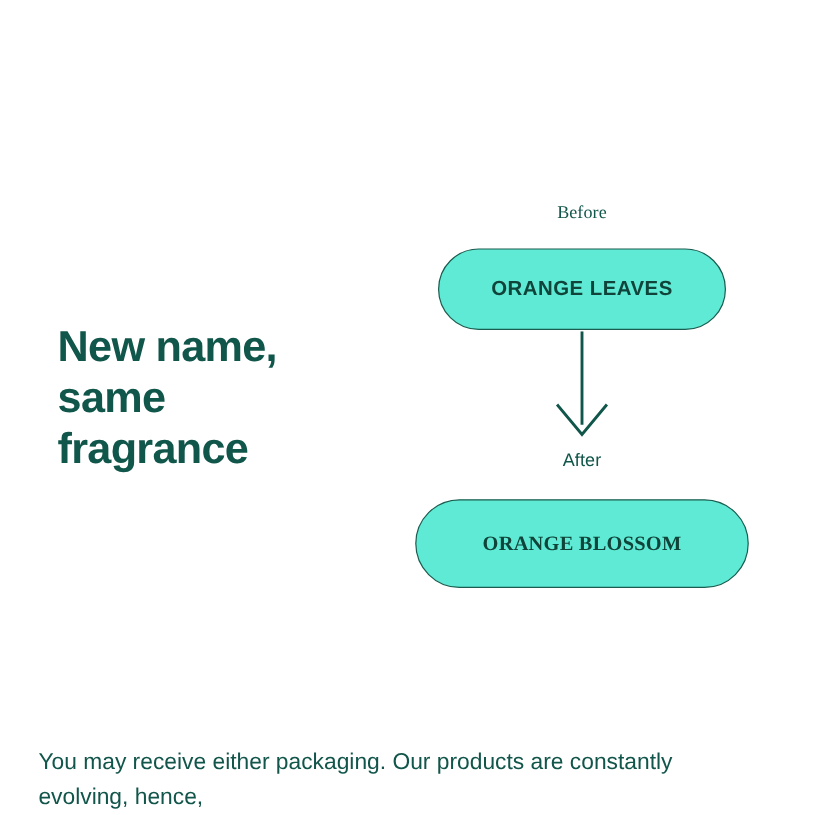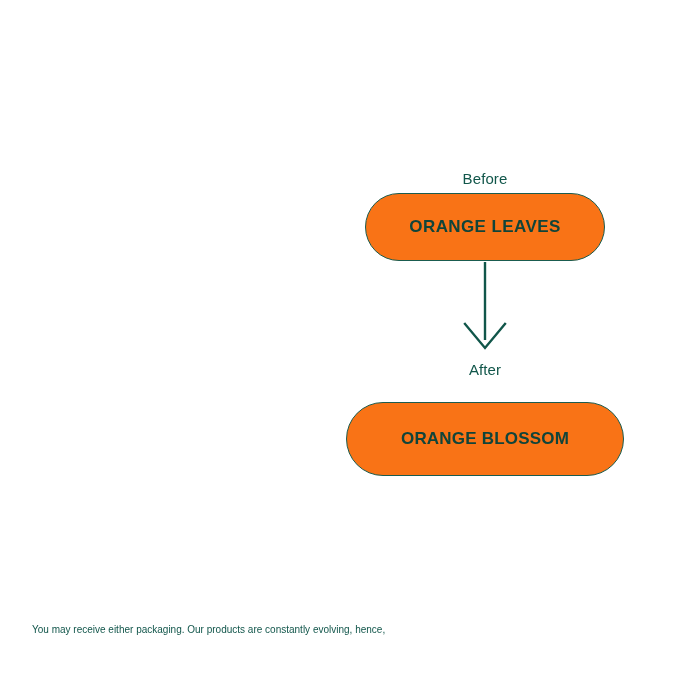--- a/index.html
+++ b/index.html
@@ -46,24 +46,25 @@
     width: 300px;
   }
   .caption {
     text-align: center;
     font-size: 15px;
     color: #11564a;
     font-weight: normal;
     letter-spacing: 0.1px;
   }
   .caption.before {
-    margin-bottom: 6px;
+    margin-bottom: 20px;
+    font-family: Liberation Serif, serif;
   }
   .pill {
-    background: #f97316;
+    background: #5eead4;
     border: 1.5px solid #1a5c4f;
     border-radius: 40px;
     color: #10443a;
     font-weight: bold;
     text-align: center;
     display: flex;
     align-items: center;
     justify-content: center;
     box-sizing: border-box;
   }
@@ -75,20 +76,21 @@
     letter-spacing: 0.4px;
   }
   .pill-after {
     width: 278px;
     height: 74px;
     margin: 0 auto;
     font-size: 17px;
     line-height: 1.35;
     letter-spacing: 0.2px;
     padding: 0 10px;
+    font-family: Liberation Serif, serif;
   }
   .pill-after .pl1, .pill-after .pl2 {
     display: block;
   }
   .arrow-wrap {
     height: 98px;
     display: flex;
     align-items: center;
     justify-content: center;
   }
@@ -96,33 +98,38 @@
     margin-top: 2px;
     margin-bottom: 24px;
   }
 
   
   .footnote {
     position: absolute;
     left: 32px;
     top: 622px;
     width: 600px;
-    font-size: 10px;
+    font-size: 19px;
     line-height: 1.5;
     color: #12564b;
   }
   .footnote span {
     display: block;
   }
 </style>
 </head>
 <body>
 
 <div class="canvas">
 
+  <div class="headline">
+    <span class="line">New name,</span>
+    <span class="line">same</span>
+    <span class="line">fragrance</span>
+  </div>
 
   <div class="diagram">
 
     <div class="caption before">Before</div>
 
     <div class="pill pill-before">
       <span>ORANGE LEAVES</span>
     </div>
 
     <div class="arrow-wrap">

